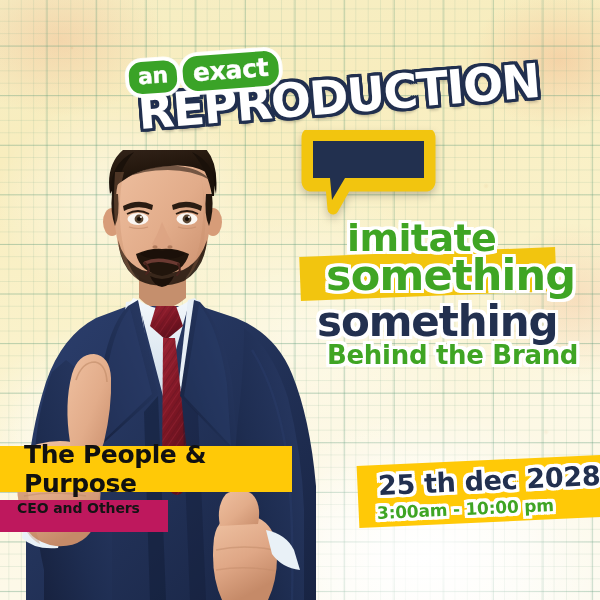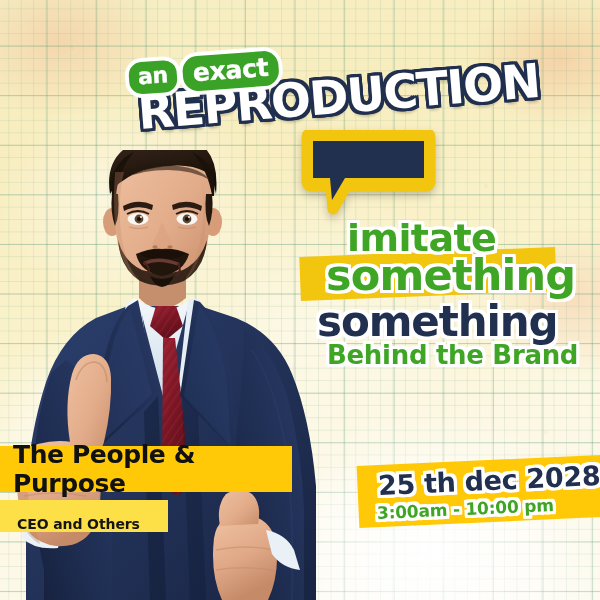--- a/index.html
+++ b/index.html
@@ -192,34 +192,34 @@
   
   .band-title{
     position:absolute;
     left:0px; top:446px;
     width:292px; height:46px;
     background:#FFC907;
     z-index:40;
     display:flex; align-items:center;
   }
   .band-title span{
-    padding-left:13px;
+    padding-left:24px;
     font-size:25px;
     font-weight:bold;
     color:#111111;
     letter-spacing:-.4px;
     font-family:"DejaVu Sans", sans-serif;
   }
   .band-sub{
     position:absolute;
     left:0px; top:500px;
     width:168px; height:32px;
-    background:#fde047;
+    background:#be185d;
     z-index:41;
-    display:flex; align-items:flex-end;
+    display:flex; align-items:flex-start;
   }
   .band-sub span{
     padding-left:17px;
     font-size:14px;
     font-weight:bold;
     color:#141414;
     letter-spacing:-.1px;
     font-family:"DejaVu Sans", sans-serif;
   }
 

